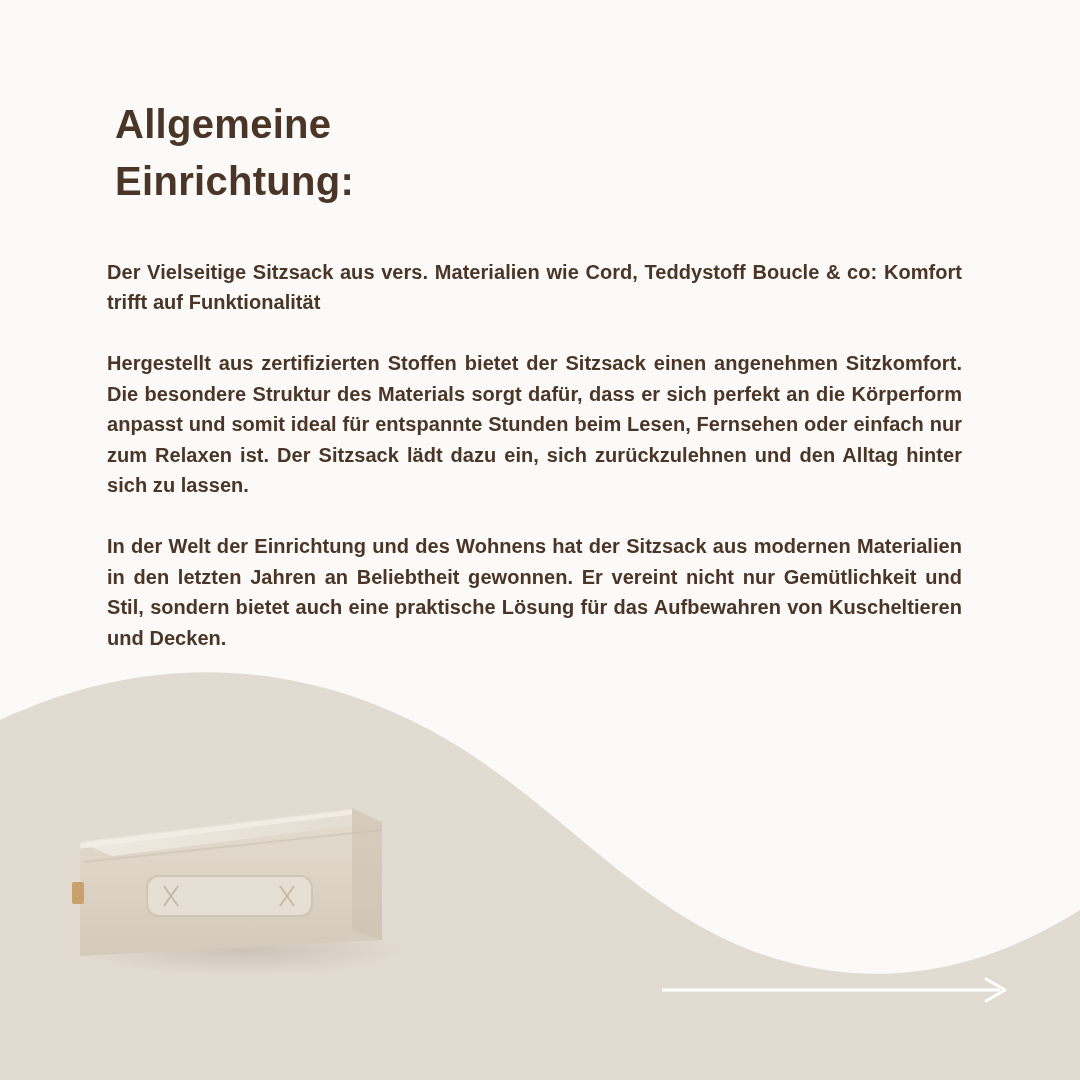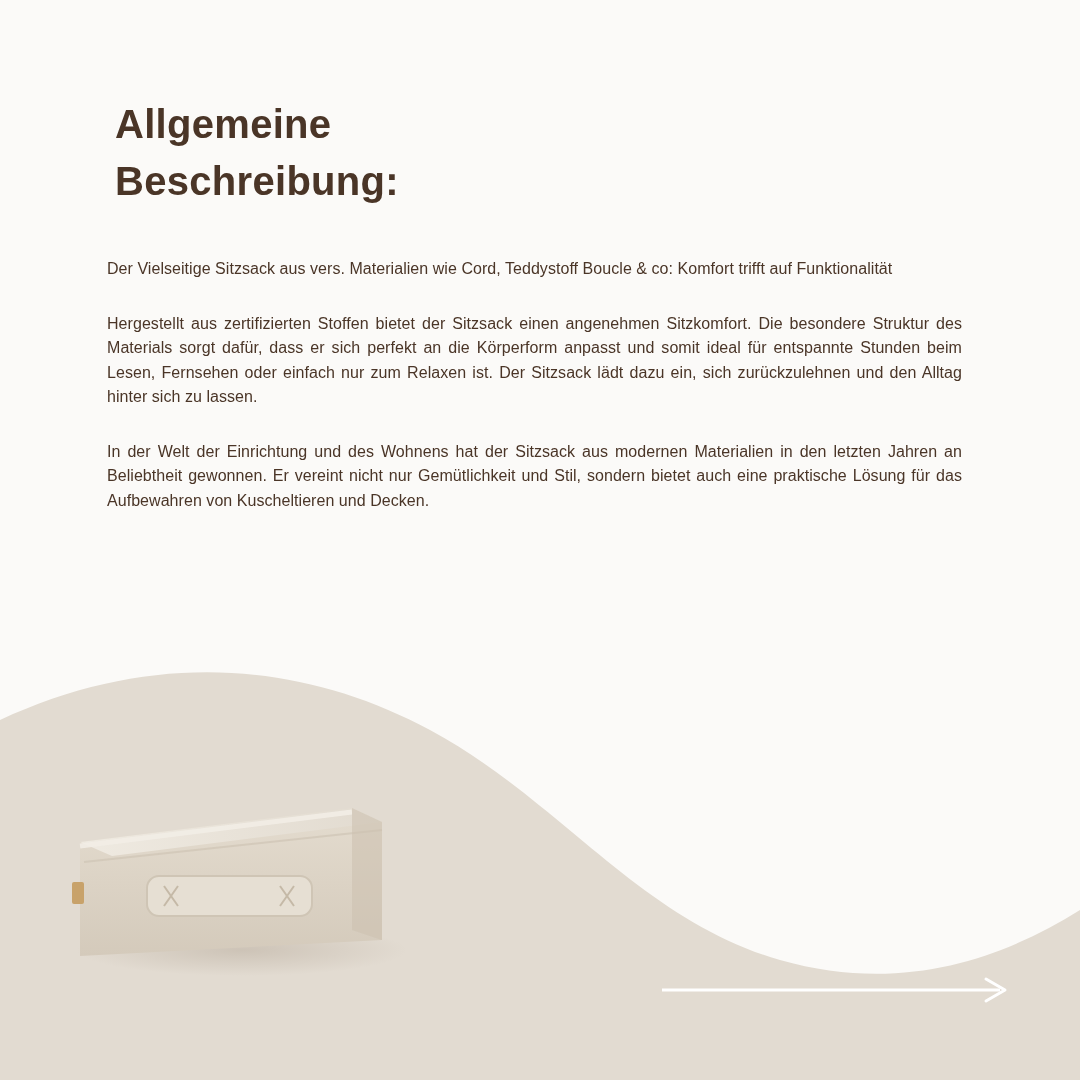--- a/index.html
+++ b/index.html
@@ -59,26 +59,27 @@
     margin: 0 0 0 0;
     padding-left: 8px;
     white-space: pre-line;
   }
 
   .body-block {
     margin-top: 47px;
   }
 
   .para {
-    font-size: 16px;
+    font-size: 20px;
     line-height: 1.52;
     color: #4a3527;
     text-align: justify;
     margin: 0 0 31px 0;
     letter-spacing: 0.05px;
+    font-weight: bold;
   }
   .para:last-child {
     margin-bottom: 0;
   }
 
   
   .product {
     position: absolute;
     left: 52px;
     top: 770px;
@@ -153,21 +154,21 @@
         <line x1="228" y1="116" x2="242" y2="136"></line>
         <line x1="242" y1="116" x2="228" y2="136"></line>
       </g>
 
       <rect x="20" y="112" width="12" height="22" rx="2" fill="#c8a26a"></rect>
     </svg>
   </div>
 
   <div class="content">
     <h1 class="headline">Allgemeine
-Beschreibung:</h1>
+Einrichtung:</h1>
 
     <div class="body-block">
       <p class="para">Der Vielseitige Sitzsack aus vers. Materialien wie Cord, Teddystoff Boucle &amp; co: Komfort trifft auf Funktionalität</p>
       <p class="para">Hergestellt aus zertifizierten Stoffen bietet der Sitzsack einen angenehmen Sitzkomfort. Die besondere Struktur des Materials sorgt dafür, dass er sich perfekt an die Körperform anpasst und somit ideal für entspannte Stunden beim Lesen, Fernsehen oder einfach nur zum Relaxen ist. Der Sitzsack lädt dazu ein, sich zurückzulehnen und den Alltag hinter sich zu lassen.</p>
       <p class="para">In der Welt der Einrichtung und des Wohnens hat der Sitzsack aus modernen Materialien in den letzten Jahren an Beliebtheit gewonnen. Er vereint nicht nur Gemütlichkeit und Stil, sondern bietet auch eine praktische Lösung für das Aufbewahren von Kuscheltieren und Decken.</p>
     </div>
   </div>
 
   <div class="swipe-arrow">
     <svg viewBox="0 0 355 30" aria-hidden="true">

